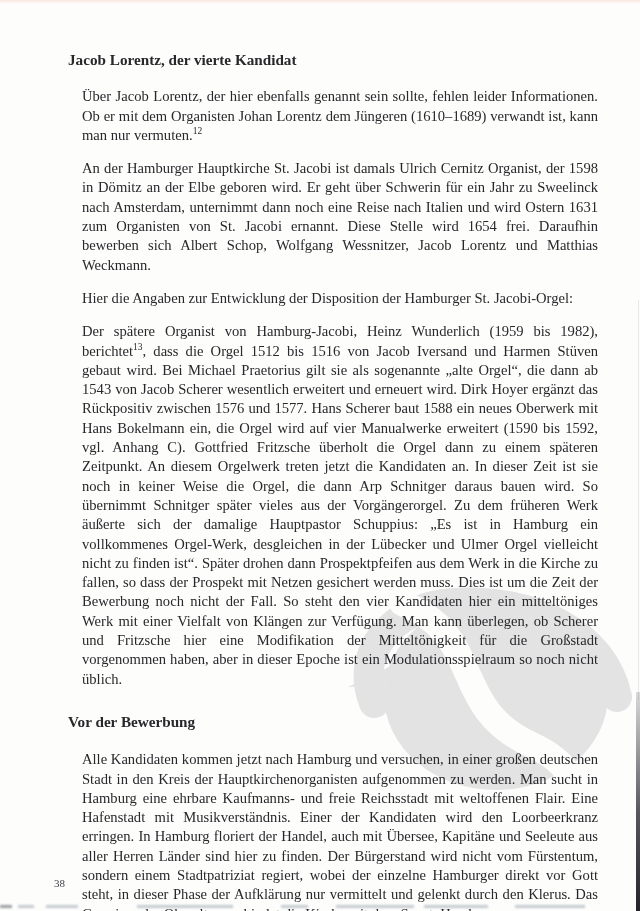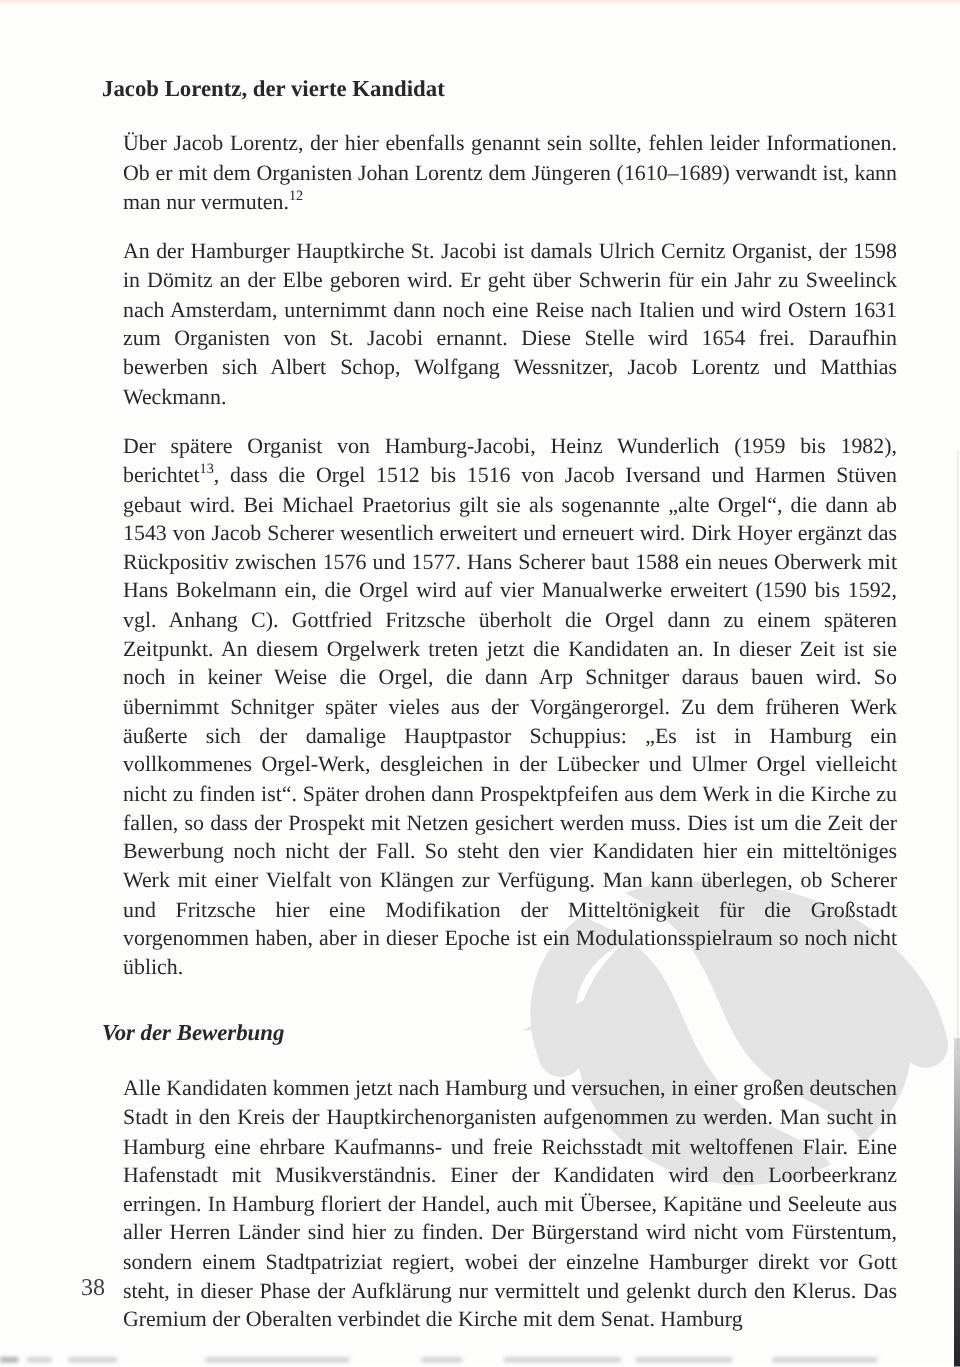--- a/index.html
+++ b/index.html
@@ -28,30 +28,30 @@
     hyphens: auto;
     z-index: 2;
   }
   .content h2 {
     font-size: 15.2px;
     font-weight: bold;
     margin: 0 0 18px 0;
     line-height: 19.3px;
     text-align: left;
   }
-  .content section.sec2 h2 { margin-top: 23px; margin-bottom: 19px; font-style: italic; }
+  .content section.sec2 h2 { margin-top: 23px; margin-bottom: 19px; }
   .content p { margin: 14px; }
   .content sup {
     font-size: 9.5px;
     line-height: 0;
     vertical-align: super;
   }
   .page-number {
-    position: absolute; left: 54px; top: 850px;
-    font-size: 16px; color: #3e3e46;
+    position: absolute; left: 54px; top: 877px;
+    font-size: 11px; color: #3e3e46;
     z-index: 2;
   }
   .watermark {
     position: absolute; left: 336px; top: 575px;
     z-index: 1;
   }
   .edge-right-dark {
     position: absolute; right: 0; top: 692px; width: 4px; height: 219px;
     background: linear-gradient(to bottom,
       rgba(80,80,90,0.2), rgba(45,45,52,0.8) 55%, rgba(24,24,30,0.95));
@@ -89,20 +89,21 @@
     <path d="M12 112 L 98 70 L 106 108 Z" fill="#e3e3e3"></path>
     <ellipse cx="160" cy="120" rx="112" ry="95" fill="#e3e3e3"></ellipse>
     <path d="M66 28 C 150 62, 112 132, 196 170 C 226 184, 244 204, 238 234" fill="none" stroke="#fdfdfc" stroke-width="26" stroke-linecap="round"></path>
   </svg>
 
   <div class="content">
       <section class="sec1">
         <h2>Jacob Lorentz, der vierte Kandidat</h2>
         <p><span>Über Jacob Lorentz, der hier ebenfalls genannt sein sollte, fehlen leider Informationen. Ob er mit dem Organisten Johan Lorentz dem Jüngeren (1610–1689) verwandt ist, kann man nur vermuten.</span><sup>12</sup></p>
         <p><span>An der Hamburger Hauptkirche St. Jacobi ist damals Ulrich Cernitz Organist, der 1598 in Dömitz an der Elbe geboren wird. Er geht über Schwerin für ein Jahr zu Sweelinck nach Amsterdam, unternimmt dann noch eine Reise nach Italien und wird Ostern 1631 zum Organisten von St. Jacobi ernannt. Diese Stelle wird 1654 frei. Daraufhin bewerben sich Albert Schop, Wolfgang Wessnitzer, Jacob Lorentz und Matthias Weckmann.</span></p>
+        <p><span>Hier die Angaben zur Entwicklung der Disposition der Hamburger St. Jacobi-Orgel:</span></p>
         <p><span>Der spätere Organist von Hamburg-Jacobi, Heinz Wunderlich (1959 bis 1982), berichtet</span><sup>13</sup><span>, dass die Orgel 1512 bis 1516 von Jacob Iversand und Harmen Stüven gebaut wird. Bei Michael Praetorius gilt sie als sogenannte „alte Orgel“, die dann ab 1543 von Jacob Scherer wesentlich erweitert und erneuert wird. Dirk Hoyer ergänzt das Rückpositiv zwischen 1576 und 1577. Hans Scherer baut 1588 ein neues Oberwerk mit Hans Bokelmann ein, die Orgel wird auf vier Manualwerke erweitert (1590 bis 1592, vgl. Anhang C). Gottfried Fritzsche überholt die Orgel dann zu einem späteren Zeitpunkt. An diesem Orgelwerk treten jetzt die Kandidaten an. In dieser Zeit ist sie noch in keiner Weise die Orgel, die dann Arp Schnitger daraus bauen wird. So übernimmt Schnitger später vieles aus der Vorgängerorgel. Zu dem früheren Werk äußerte sich der damalige Hauptpastor Schuppius: „Es ist in Hamburg ein vollkommenes Orgel-Werk, desgleichen in der Lübecker und Ulmer Orgel vielleicht nicht zu finden ist“. Später drohen dann Prospektpfeifen aus dem Werk in die Kirche zu fallen, so dass der Prospekt mit Netzen gesichert werden muss. Dies ist um die Zeit der Bewerbung noch nicht der Fall. So steht den vier Kandidaten hier ein mitteltöniges Werk mit einer Vielfalt von Klängen zur Verfügung. Man kann überlegen, ob Scherer und Fritzsche hier eine Modifikation der Mitteltönigkeit für die Großstadt vorgenommen haben, aber in dieser Epoche ist ein Modulationsspielraum so noch nicht üblich.</span></p>
       </section>
       <section class="sec2">
         <h2>Vor der Bewerbung</h2>
         <p><span>Alle Kandidaten kommen jetzt nach Hamburg und versuchen, in einer großen deutschen Stadt in den Kreis der Hauptkirchenorganisten aufgenommen zu werden. Man sucht in Hamburg eine ehrbare Kaufmanns- und freie Reichsstadt mit weltoffenen Flair. Eine Hafenstadt mit Musikverständnis. Einer der Kandidaten wird den Loorbeerkranz erringen. In Hamburg floriert der Handel, auch mit Übersee, Kapitäne und Seeleute aus aller Herren Länder sind hier zu finden. Der Bürgerstand wird nicht vom Fürstentum, sondern einem Stadtpatriziat regiert, wobei der einzelne Hamburger direkt vor Gott steht, in dieser Phase der Aufklärung nur vermittelt und gelenkt durch den Klerus. Das Gremium der Oberalten verbindet die Kirche mit dem Senat. Hamburg</span></p>
       </section>
     </div>
 
   <div class="page-number">38</div>
 

